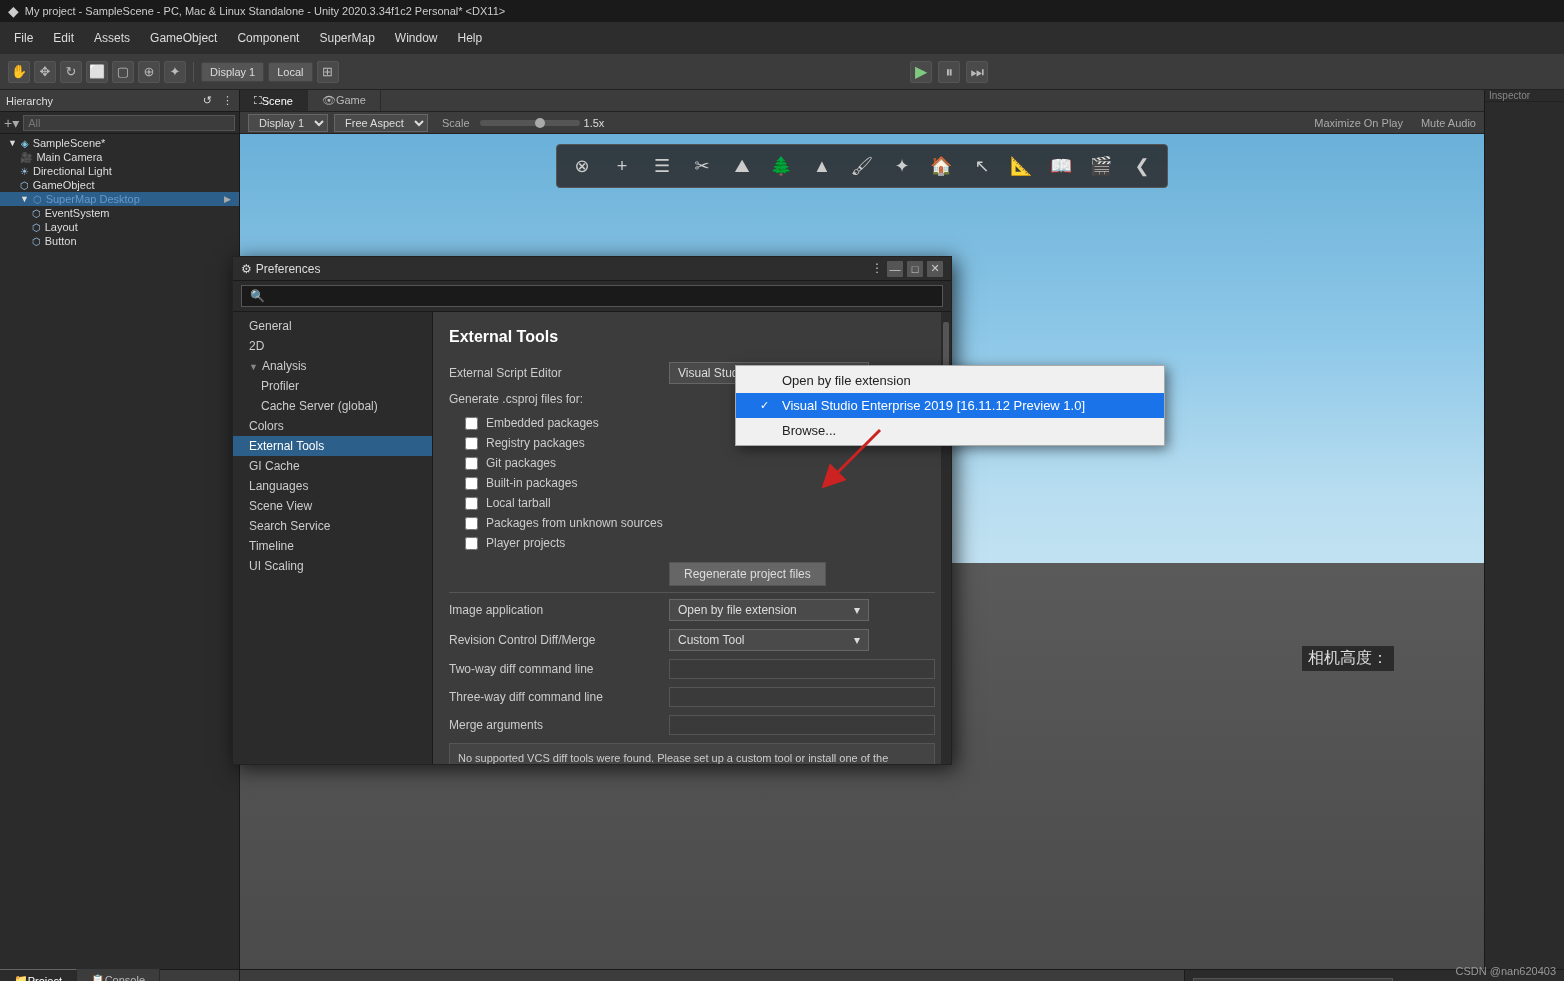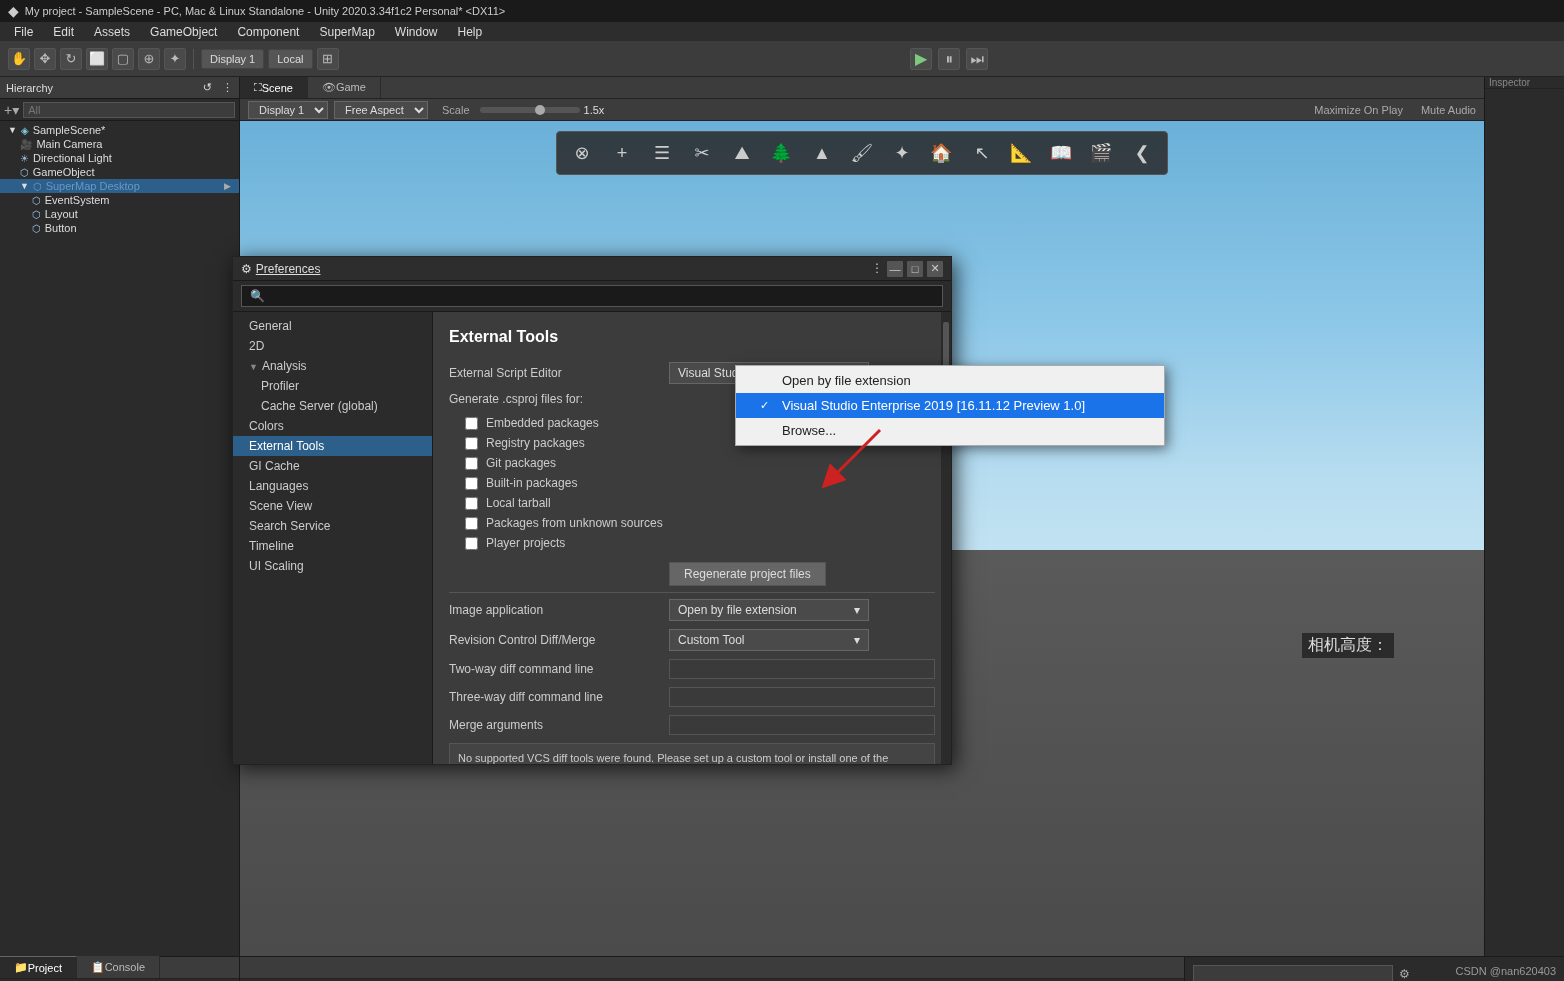--- a/index.html
+++ b/index.html
@@ -21,21 +21,21 @@
       height: 22px;
       display: flex;
       align-items: center;
       padding: 0 8px;
       font-size: 11px;
     }
 
     
     .menu-bar {
       background: #2d2d2d;
-      height: 19px;
+      height: 32px;
       display: flex;
       align-items: center;
       padding: 0 6px;
       gap: 4px;
       font-size: 12px;
       color: #ddd;
     }
     .menu-item {
       padding: 2px 8px;
       cursor: pointer;
@@ -305,21 +305,21 @@
     .dialog-titlebar {
       background: #2d2d2d;
       height: 24px;
       display: flex;
       align-items: center;
       padding: 0 8px;
       font-size: 12px;
       color: #ddd;
       border-bottom: 1px solid #1a1a1a;
     }
-    .dialog-title { flex: 1; text-decoration: underline; }
+    .dialog-title { flex: 1; }
     .dialog-controls {
       display: flex;
       gap: 4px;
     }
     .dialog-ctrl-btn {
       width: 16px;
       height: 16px;
       background: #555;
       border: none;
       color: #ccc;

